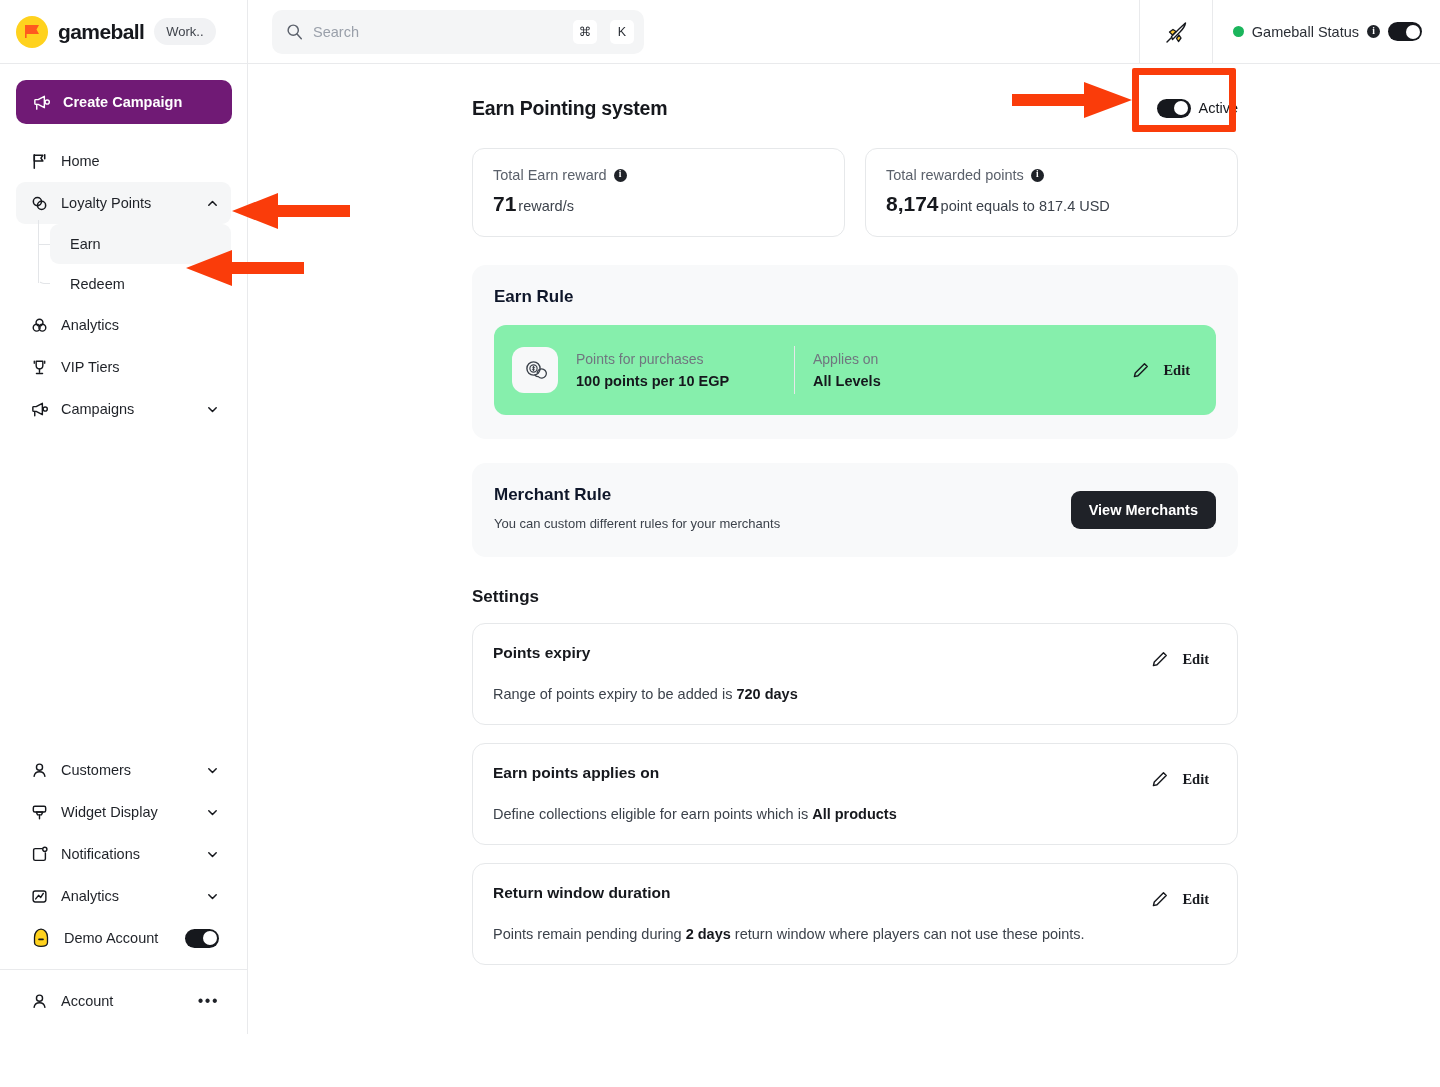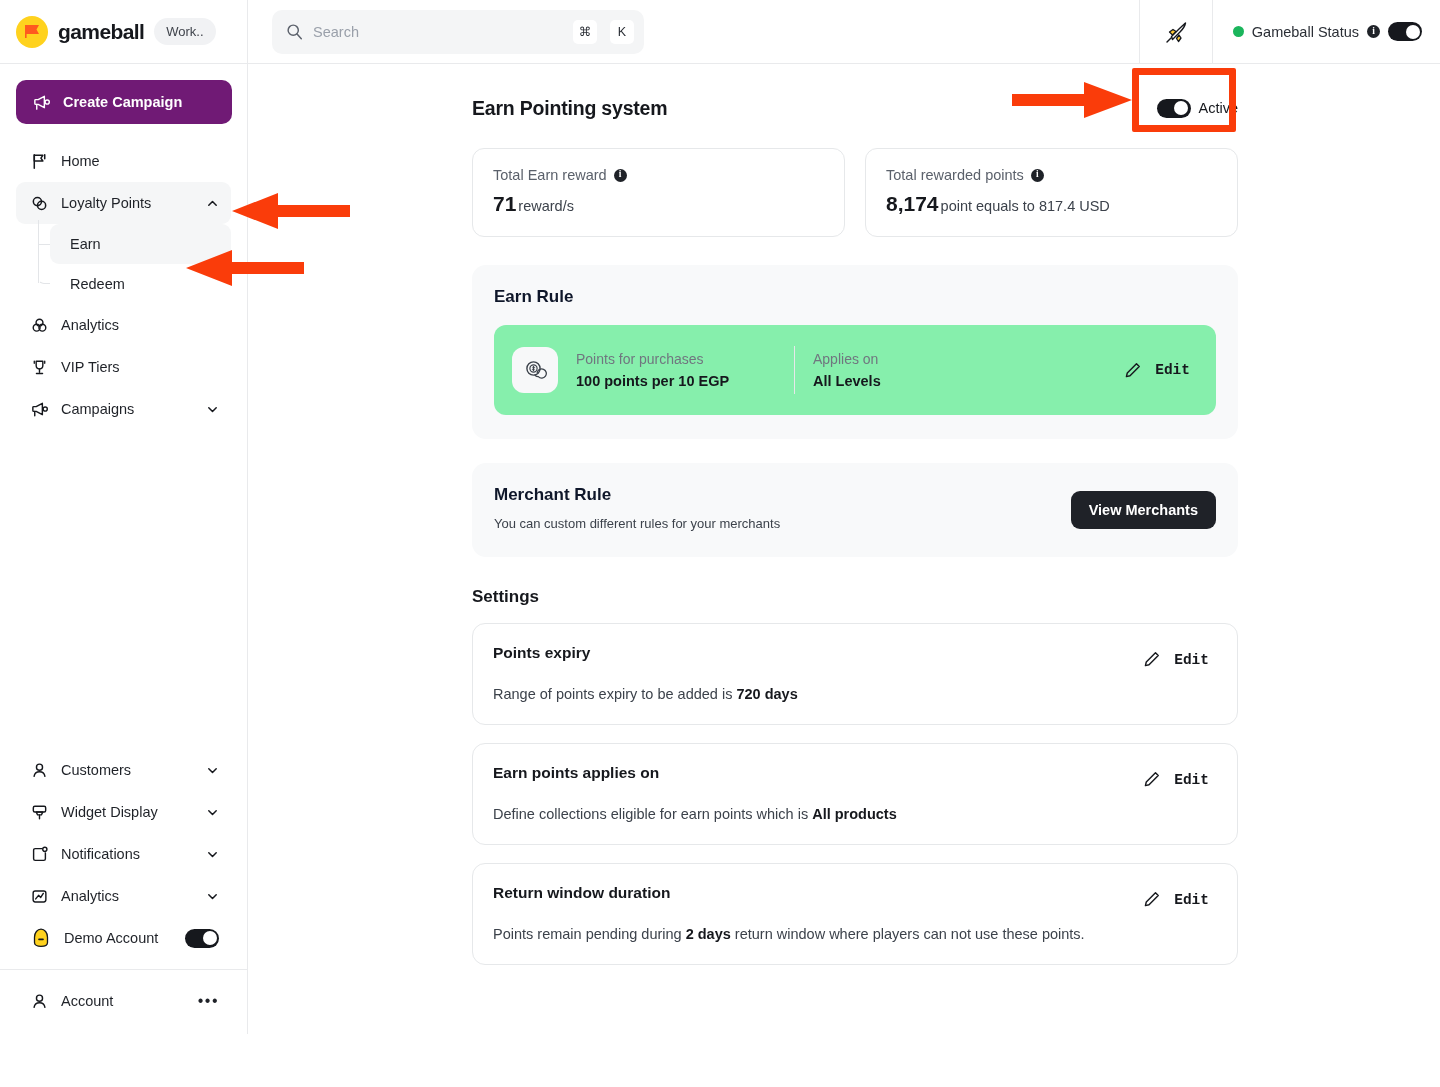--- a/index.html
+++ b/index.html
@@ -168,21 +168,21 @@
     width: 46px; height: 46px; border-radius: 12px; background: #f7f8f9;
     display: flex; align-items: center; justify-content: center; flex: 0 0 auto;
   }
   .rule-field { min-width: 200px; }
   .rule-field .f-label { font-size: 14px; color: #70767f; margin-bottom: 6px; }
   .rule-field .f-value { font-size: 14.5px; font-weight: 700; color: #16181d; }
   .v-divider { width: 1px; height: 48px; background: #e6e8ea; }
   .rule-spacer { flex: 1; }
   .edit-btn {
     display: flex; align-items: center; gap: 13px; cursor: pointer;
-    background: none; border: none; font-family: Liberation Mono, monospace;
+    background: none; border: none; font-family: Liberation Serif, serif;
     font-size: 14.5px; font-weight: 600; color: #16181d; padding: 6px 8px;
   }
 
   .merchant-card {
     background: #f8f9fa; border-radius: 14px; padding: 22px 22px 26px 22px;
     display: flex; align-items: flex-start; justify-content: space-between;
     margin-bottom: 30px; min-height: 92px;
   }
   .merchant-sub { font-size: 13px; color: #3c424b; margin-top: 11px; }
   .view-merchants {

